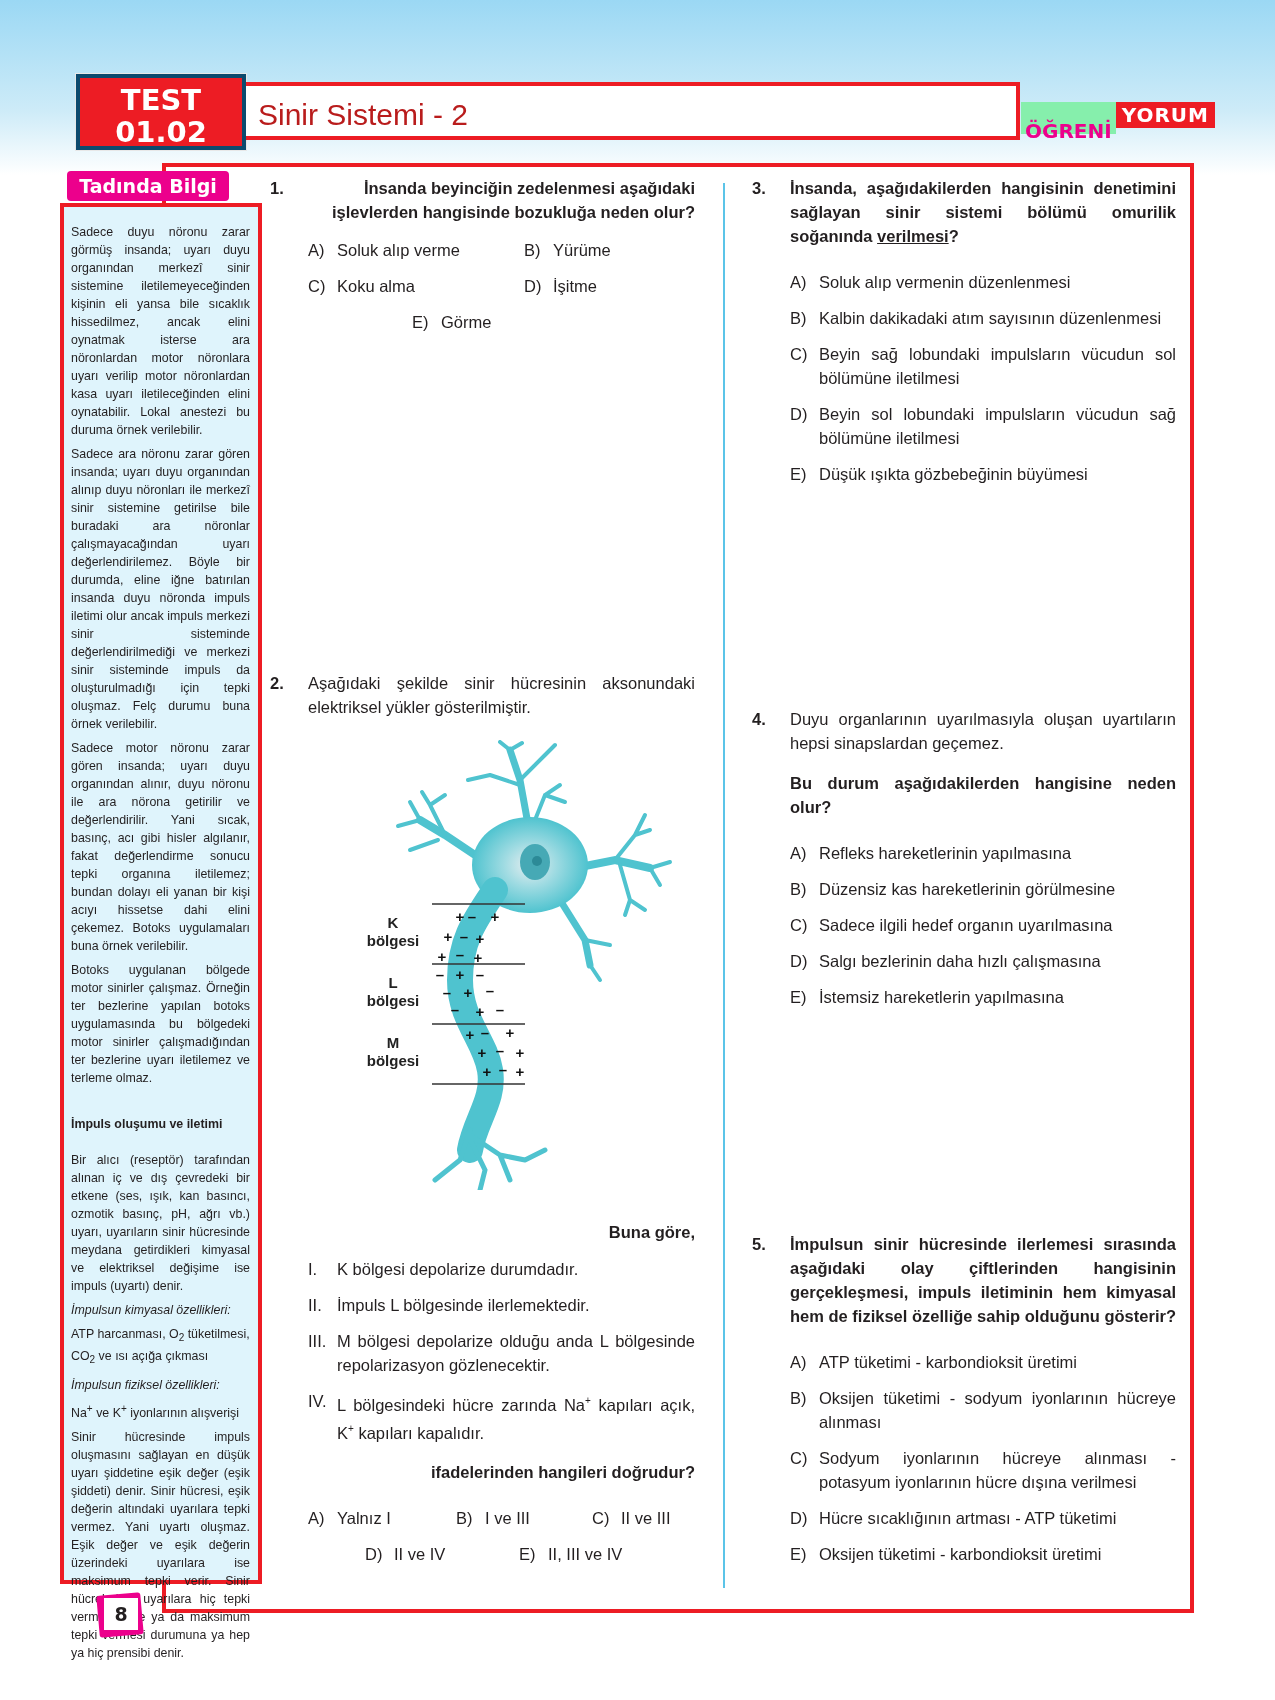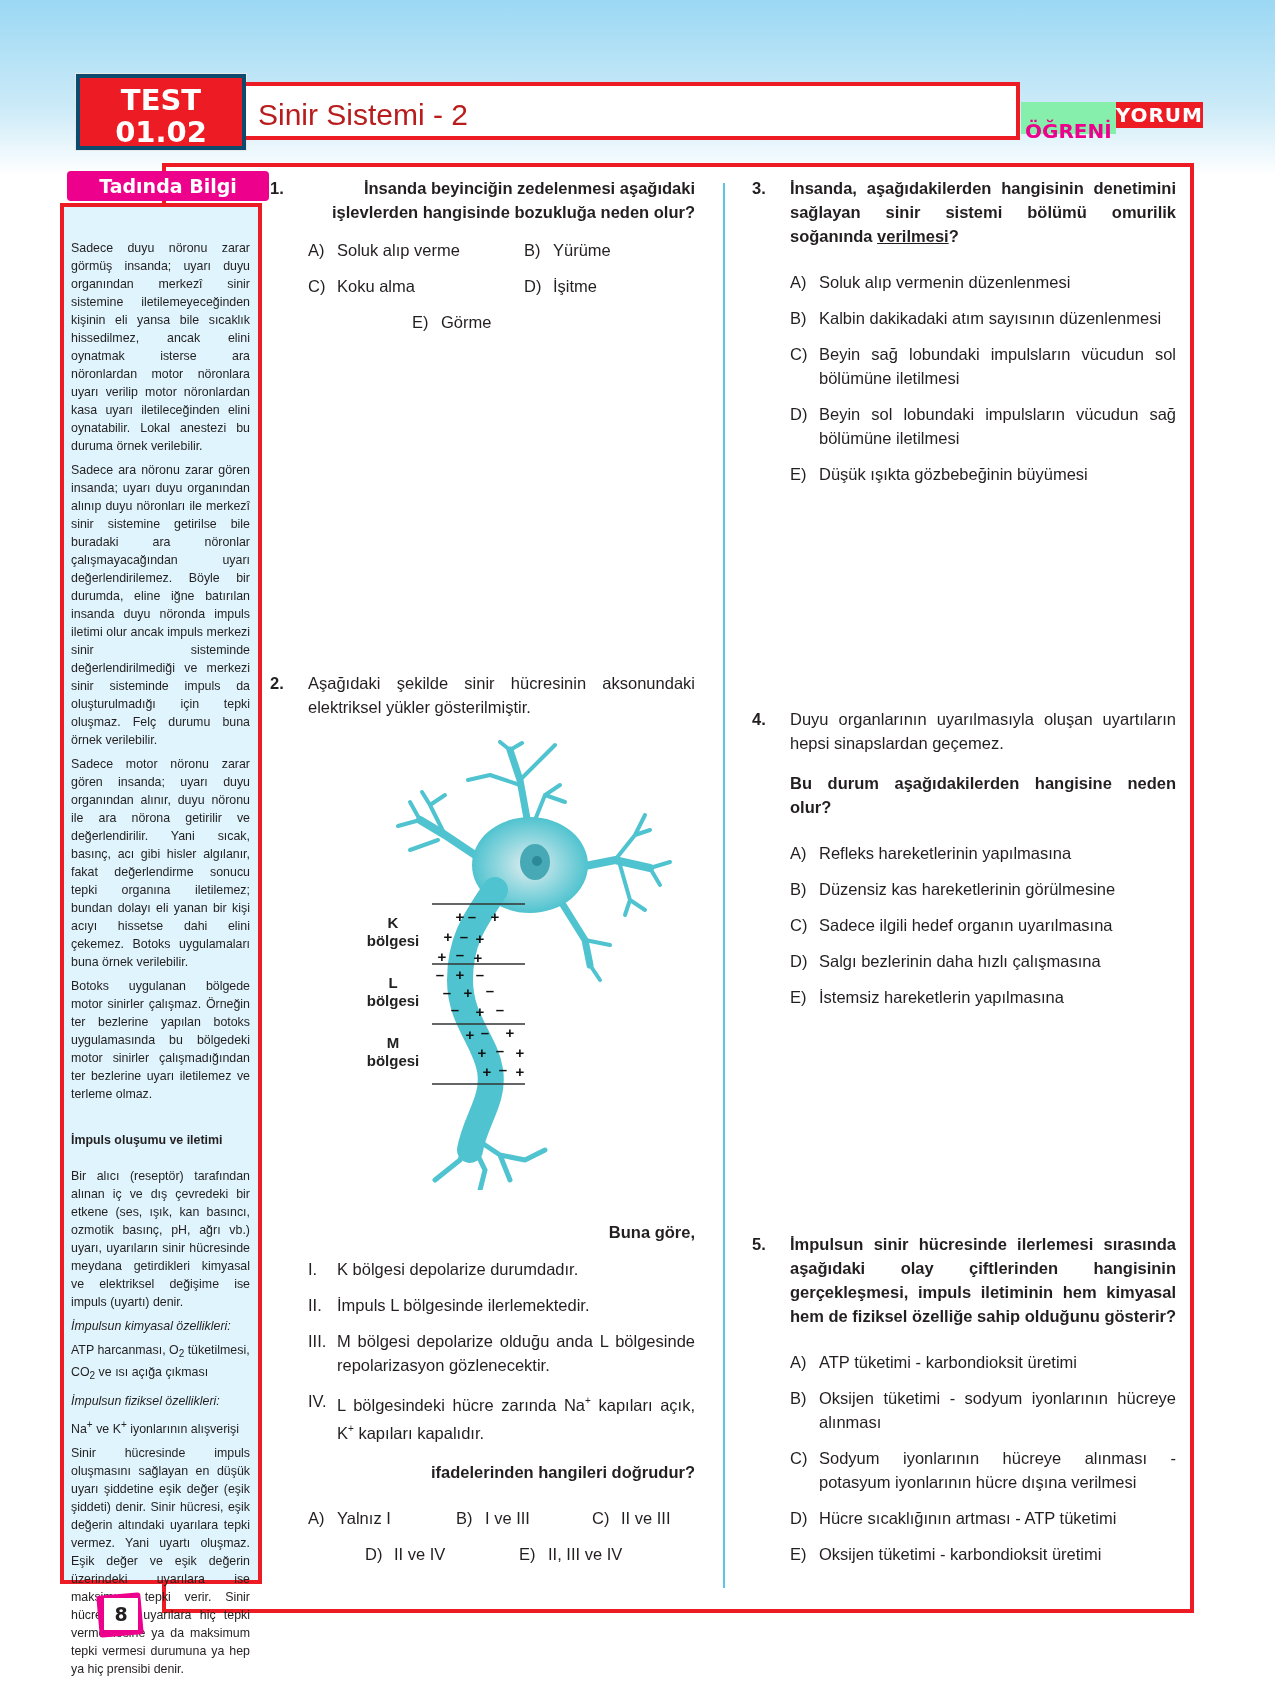--- a/index.html
+++ b/index.html
@@ -8,28 +8,28 @@
        font-family:"Liberation Sans",sans-serif;color:#231f20;}
   .abs{position:absolute;}
   
   .test-box{left:76px;top:74px;width:170px;height:76px;background:#ed1c24;border:4px solid #0c4a6e;
             box-shadow:0 0 0 1px #e8e8e8;color:#fff;font-family:"DejaVu Sans",sans-serif;font-weight:bold;
             text-align:center;font-size:29px;line-height:32px;padding-top:6px;box-sizing:border-box;}
   .title-bar{left:246px;top:82px;width:774px;height:58px;background:#fff;border:4px solid #ed1c24;border-left:none;box-sizing:border-box;}
   .title-text{left:258px;top:98px;font-size:30px;color:#b91c1c;}
   .brand{left:1021px;top:102px;height:26px;display:flex;font-weight:bold;font-size:20px;font-family:"DejaVu Sans",sans-serif;}
   .brand .b1{background:#86efac;color:#ec008c;padding:16px 4px;line-height:26px;}
-  .brand .b2{background:#ed1c24;color:#fff;padding:0 0;line-height:26px;letter-spacing:1px;}
+  .brand .b2{background:#ed1c24;color:#fff;padding:0 6px;line-height:26px;letter-spacing:1px;}
   
   .frame{left:162px;top:163px;width:1032px;height:1450px;border:4px solid #ed1c24;box-sizing:border-box;background:#fff;}
   
-  .side-tag{left:67px;top:171px;width:202px;height:30px;background:#ec008c;border-radius:4px;color:#fff;
+  .side-tag{left:67px;top:171px;width:162px;height:30px;background:#ec008c;border-radius:4px;color:#fff;
             font-family:"DejaVu Sans",sans-serif;font-weight:bold;font-size:19px;text-align:center;line-height:30px;}
   .side-box{left:60px;top:203px;width:202px;height:1381px;background:#dff4fc;border:4px solid #ed1c24;box-sizing:border-box;
-            padding:32px 8px 0 7px;font-size:12.4px;line-height:18px;text-align:justify;}
+            padding:16px 8px 0 7px;font-size:12.4px;line-height:18px;text-align:justify;}
   .side-box p{margin:0 0 6px 0;}
   .side-box h4{margin:28px 0 18px 0;font-size:12.4px;}
   .side-box .it{font-style:italic;}
   .page-num{left:98px;top:1594px;width:44px;height:42px;background:#ec008c;transform:rotate(-5deg);border-radius:3px;}
   .page-num-in{left:104px;top:1598px;width:34px;height:32px;background:#fff;font-weight:bold;font-size:19px;text-align:center;line-height:32px;font-family:"DejaVu Sans",sans-serif;}
   
   .divider{left:723px;top:183px;width:2px;height:1405px;background:#5bc4e8;}
   
   .q{position:absolute;font-size:16.5px;line-height:24px;}
   .qnum{position:absolute;left:0;top:0;font-weight:bold;}

